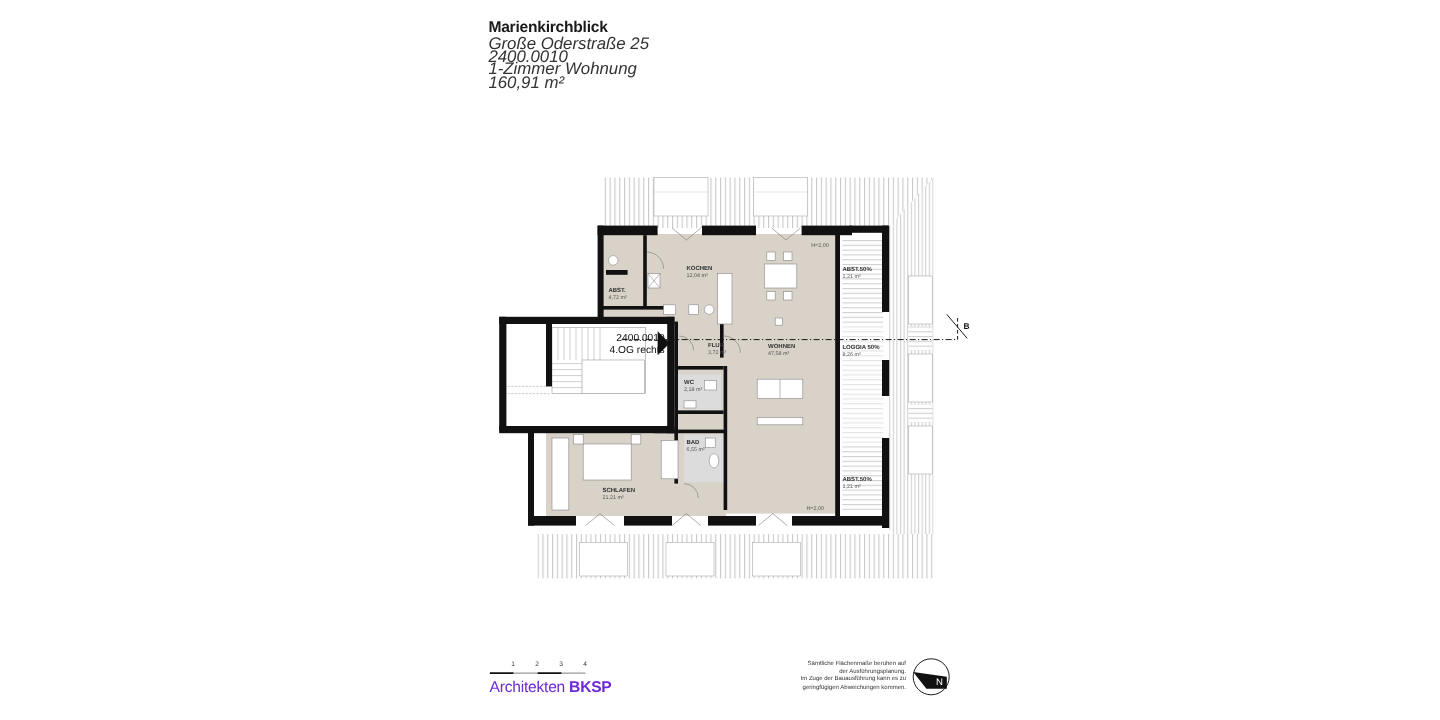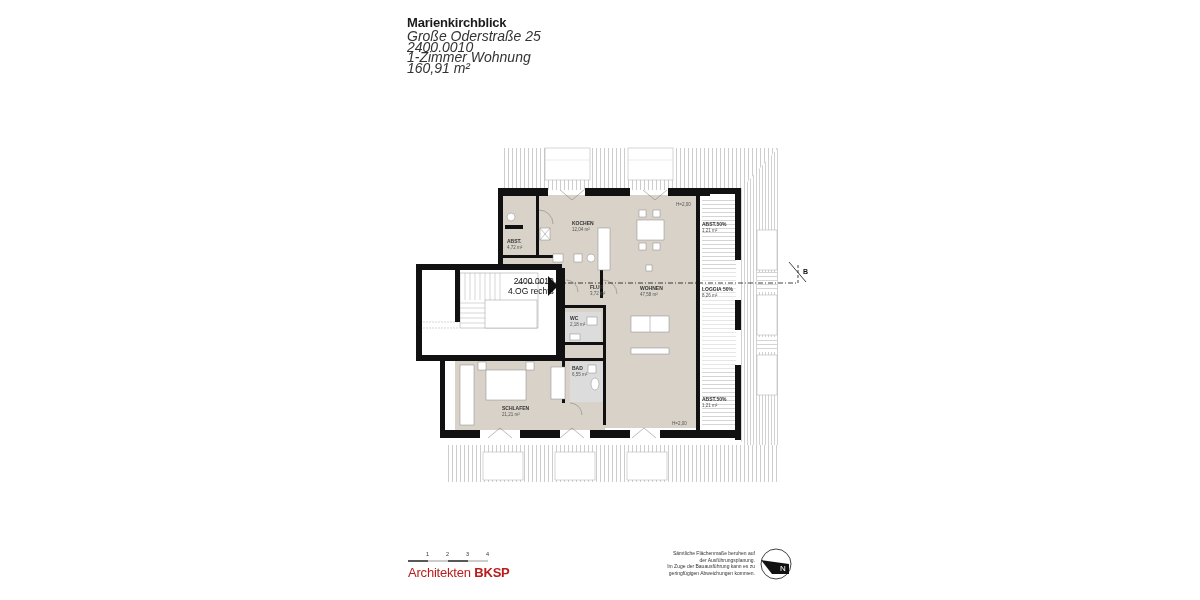--- a/index.html
+++ b/index.html
@@ -6,21 +6,21 @@
   body{width:1200px;height:600px;position:relative;overflow:hidden;font-family:"Liberation Sans",sans-serif;color:#1a1a1a;}
   .header{position:absolute;left:407px;top:15px;}
   .header .title{font-size:13px;font-weight:bold;letter-spacing:-0.2px;line-height:16px;}
   .header .line{font-size:14px;line-height:10.5px;color:#333;font-style:italic;}
   .plan{position:absolute;left:0;top:0;width:1200px;height:600px;}
   .room-label{font-size:5px;font-weight:bold;fill:#333;}
   .room-area{font-size:4.5px;fill:#555;}
   .footer-scale{position:absolute;left:408px;top:552px;width:85px;height:12px;}
   .scale-nums{position:absolute;left:408px;top:551px;font-size:5.5px;color:#333;width:85px;height:8px;}
   .scale-nums span{position:absolute;top:0;}
-  .brand{position:absolute;left:408px;top:565px;font-size:13px;color:#b91c1c;letter-spacing:-0.2px;}
+  .brand{position:absolute;left:408px;top:565px;font-size:13px;color:#6d28d9;letter-spacing:-0.2px;}
   .brand b{font-weight:bold;}
   .disclaimer{position:absolute;left:660px;top:550px;width:95px;text-align:right;font-size:5px;line-height:6.5px;color:#333;}
   .north{position:absolute;left:760px;top:548px;width:32px;height:32px;}
   .unit-tag{position:absolute;left:508px;top:277px;font-size:8.5px;line-height:9.5px;text-align:right;color:#111;}
 </style>
 </head>
 <body>
 
 <div class="header">
   <div class="title">Marienkirchblick</div>

